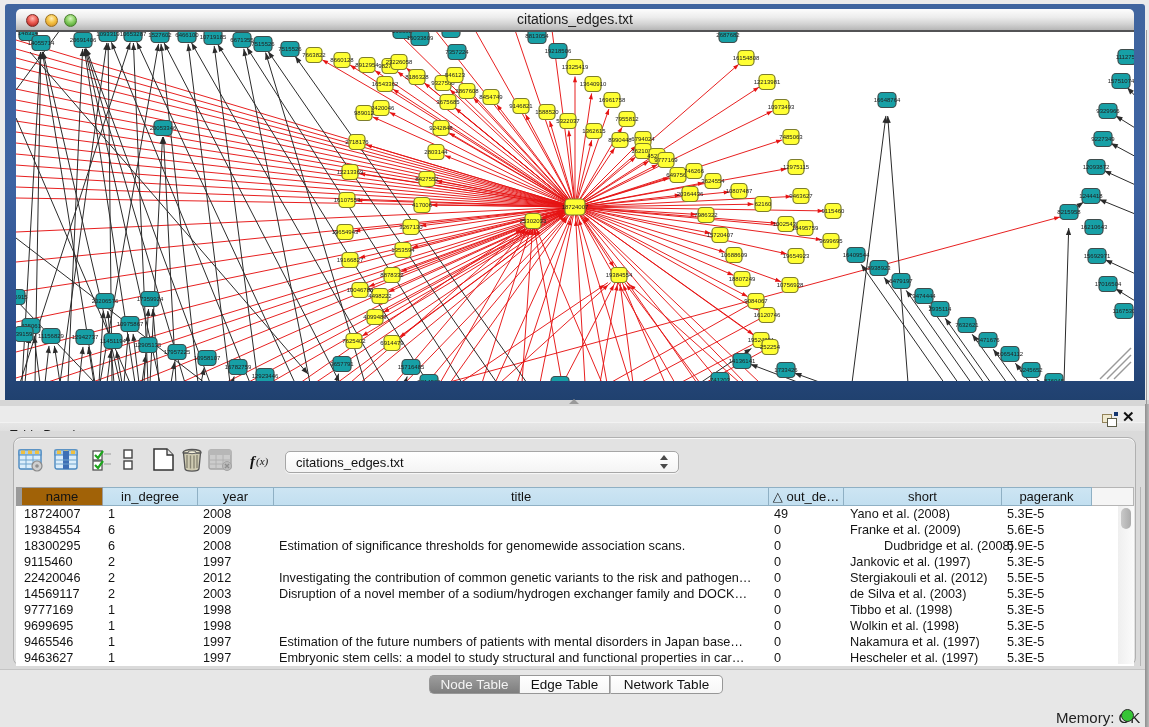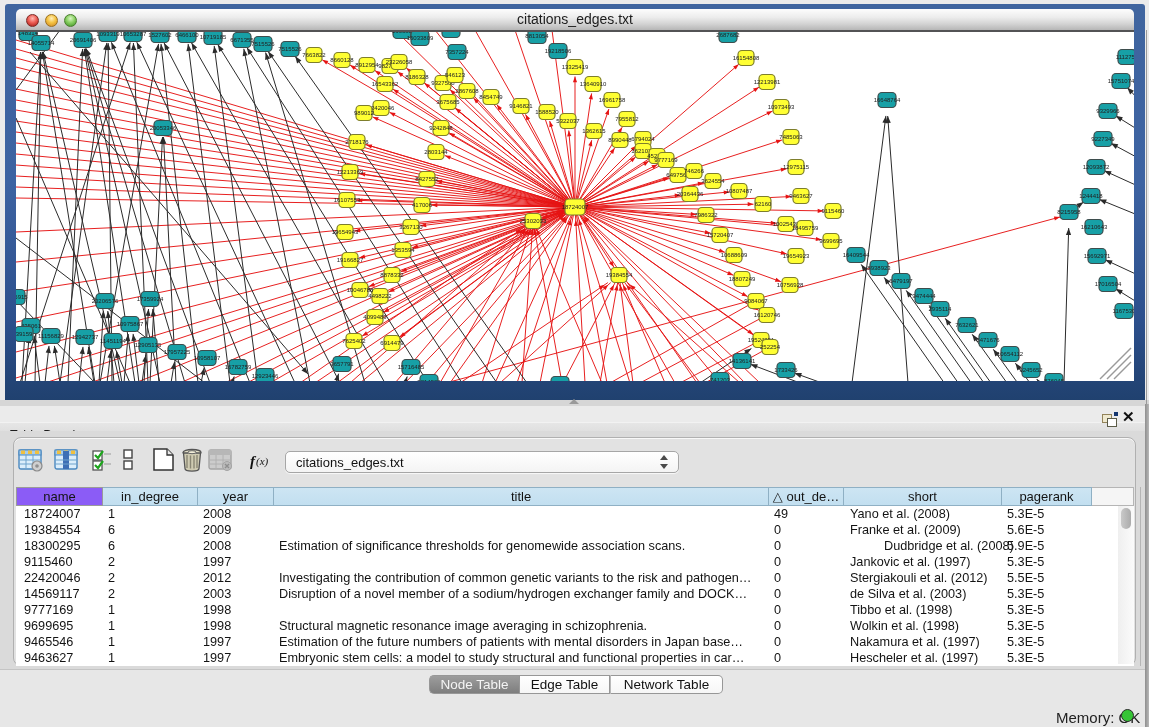--- a/index.html
+++ b/index.html
@@ -810,21 +810,21 @@
   <text x="238" y="17" font-family="Liberation Serif,serif" font-style="italic" font-size="11" fill="#111">(x)</text>
 </svg>
 <div id="dropdown" class="abs">
     <span>citations_edges.txt</span>
   </div>
 <svg class="abs" style="left:656px;top:454px" width="16" height="16">
   <polygon points="8,1 12,6 4,6" fill="#4a4a4a"></polygon>
   <polygon points="8,15 12,10 4,10" fill="#4a4a4a"></polygon>
 </svg>
 <div id="tablewrap" class="abs"></div>
-<div class="hcell" style="left:16px;width:87px;background:#8b5cf6;border-left:1px solid #0c4a6e;border-color:#9a9a9a">name</div>
+<div class="hcell" style="left:16px;width:87px;background:#a16207;border-left:6px solid #0c4a6e;border-color:#9a9a9a">name</div>
 <div class="hcell" style="left:103px;width:95px">in_degree</div>
 <div class="hcell" style="left:198px;width:76px">year</div>
 <div class="hcell" style="left:274px;width:495px">title</div>
 <div class="hcell" style="left:769px;width:75px">△ out_de…</div>
 <div class="hcell" style="left:844px;width:158px">short</div>
 <div class="hcell" style="left:1002px;width:90px">pagerank</div>
 <div class="hcell" style="left:1092px;width:42px;background:#f5f5f5;border-color:#b5b5b5"></div>
 <div class="trow" style="top:506px">
 <span class="c" style="left:8px;width:80px">18724007</span>
 <span class="c" style="left:92px;width:90px">1</span>
@@ -881,21 +881,20 @@
 <span class="c" style="left:92px;width:90px">1</span>
 <span class="c" style="left:187px;width:80px">1998</span>
 <span class="c" style="left:758px;width:68px">0</span>
 <span class="c" style="left:834px;width:165px">Tibbo et al. (1998)</span>
 <span class="c" style="left:991px;width:95px">5.3E-5</span>
 </div>
 <div class="trow" style="top:618px">
 <span class="c" style="left:8px;width:80px">9699695</span>
 <span class="c" style="left:92px;width:90px">1</span>
 <span class="c" style="left:187px;width:80px">1998</span>
-<span class="c" style="left:263px;width:490px">Structural magnetic resonance image averaging in schizophrenia.</span>
 <span class="c" style="left:758px;width:68px">0</span>
 <span class="c" style="left:834px;width:165px">Wolkin et al. (1998)</span>
 <span class="c" style="left:991px;width:95px">5.3E-5</span>
 </div>
 <div class="trow" style="top:634px">
 <span class="c" style="left:8px;width:80px">9465546</span>
 <span class="c" style="left:92px;width:90px">1</span>
 <span class="c" style="left:187px;width:80px">1997</span>
 <span class="c" style="left:263px;width:490px">Estimation of the future numbers of patients with mental disorders in Japan base…</span>
 <span class="c" style="left:758px;width:68px">0</span>

